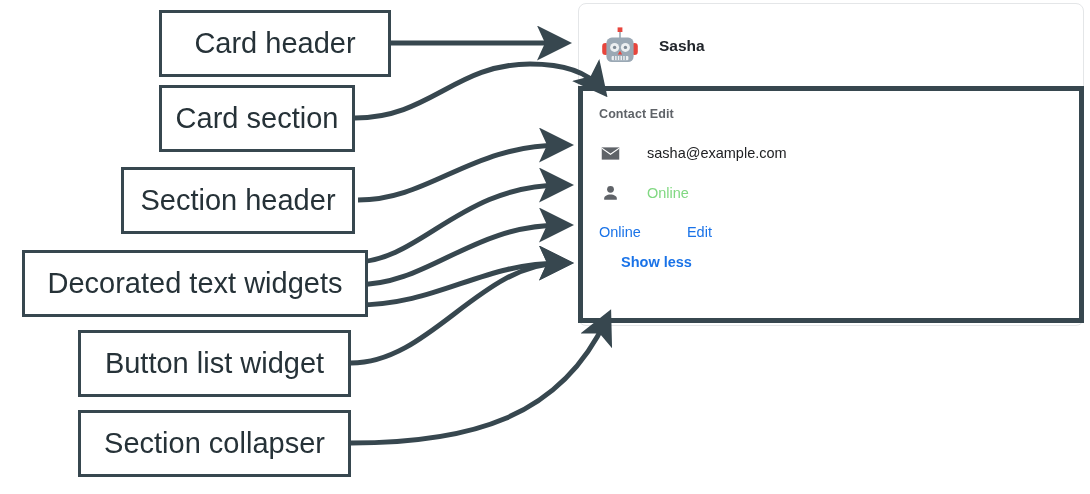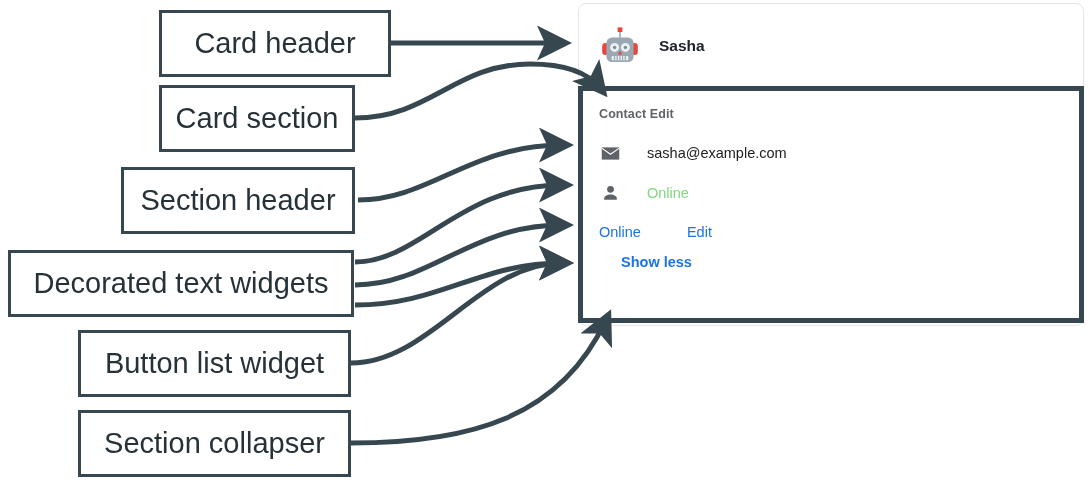--- a/index.html
+++ b/index.html
@@ -111,21 +111,21 @@
 </div>
 
 <div class="anno" id="a-card-section" style="left:159px;top:85px;width:196px;height:67px;">
   <span>Card section</span>
 </div>
 
 <div class="anno" id="a-section-header" style="left:121px;top:167px;width:234px;height:67px;">
   <span>Section header</span>
 </div>
 
-<div class="anno" id="a-decorated-text" style="left:8px;top:250px;width:346px;height:67px;">
+<div class="anno" id="a-decorated-text" style="left:22px;top:250px;width:346px;height:67px;">
   <span>Decorated text widgets</span>
 </div>
 
 <div class="anno" id="a-button-list" style="left:78px;top:330px;width:273px;height:67px;align-items:center;">
   <span>Button list widget</span>
 </div>
 
 <div class="anno" id="a-section-collapser" style="left:78px;top:410px;width:273px;height:67px;">
   <span>Section collapser</span>
 </div>

